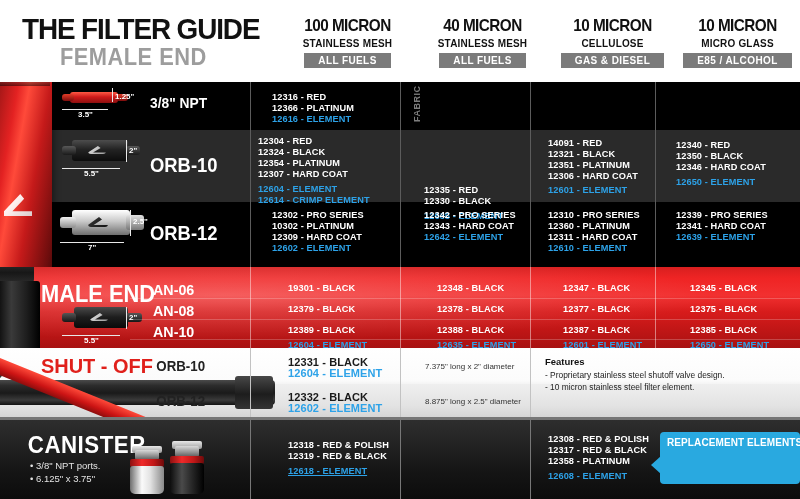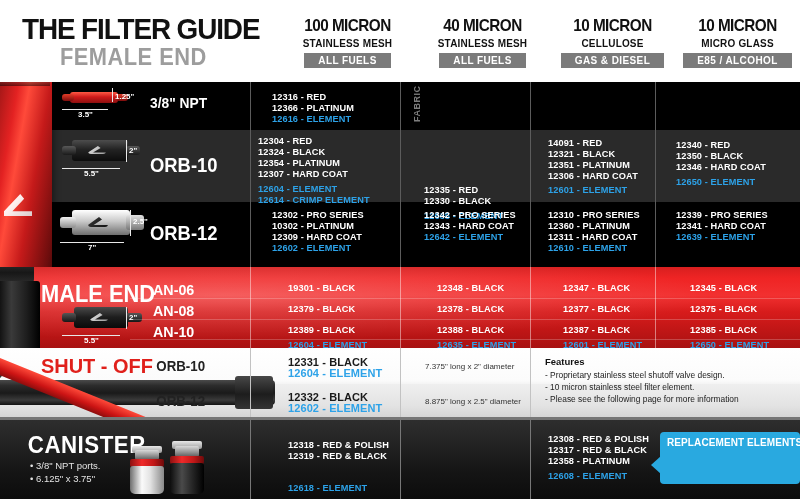--- a/index.html
+++ b/index.html
@@ -412,21 +412,20 @@
       <div class="ln dk">12332 - BLACK</div>
       <div class="ln el">12602 - ELEMENT</div>
     </div>
 
     <div class="shut-dim" style="left:425px;top:14px;">7.375" long x 2" diameter</div>
     <div class="shut-dim" style="left:425px;top:49px;">8.875" long x 2.5" diameter</div>
 
     <div class="feat-title">Features</div>
     <div class="feat-li" style="top:22px;">- Proprietary stainless steel shutoff valve design.</div>
     <div class="feat-li" style="top:34px;">- 10 micron stainless steel filter element.</div>
-    <div class="feat-li" style="top:46px;">- Please see the following page for more information</div>
   </div>
 
   <div class="hr-gray" style="top:417px;"></div>
 
   <div class="canister">
     <div class="can-title">CANISTER</div>
     <div class="can-bullet" style="top:40px;">• 3/8" NPT ports.</div>
     <div class="can-bullet" style="top:53px;">• 6.125" x 3.75"</div>
 
     <div class="can-pic can-white">
@@ -442,21 +441,21 @@
         <div class="can-cyl bk"></div>
     </div>
 
     <div class="vdiv" style="left:250px;top:0;height:79px;background:#777;"></div>
     <div class="vdiv" style="left:400px;top:0;height:79px;background:#777;"></div>
     <div class="vdiv" style="left:530px;top:0;height:79px;background:#777;"></div>
 
     <div class="cell" style="left:288px;top:20px;">
       <div class="ln">12318 - RED &amp; POLISH</div>
       <div class="ln">12319 - RED &amp; BLACK</div>
-      <div class="ln el" style="margin-top:21px;">12618 - ELEMENT</div>
+      <div class="ln el" style="margin-top:4px;text-decoration:underline;">12618 - ELEMENT</div>
     </div>
     <div class="cell" style="left:548px;top:14px;">
       <div class="ln">12308 - RED &amp; POLISH</div>
       <div class="ln">12317 - RED &amp; BLACK</div>
       <div class="ln">12358 - PLATINUM</div>
       <div class="ln el" style="margin-top:4px;">12608 - ELEMENT</div>
     </div>
   </div>
 
   <div class="callout">

